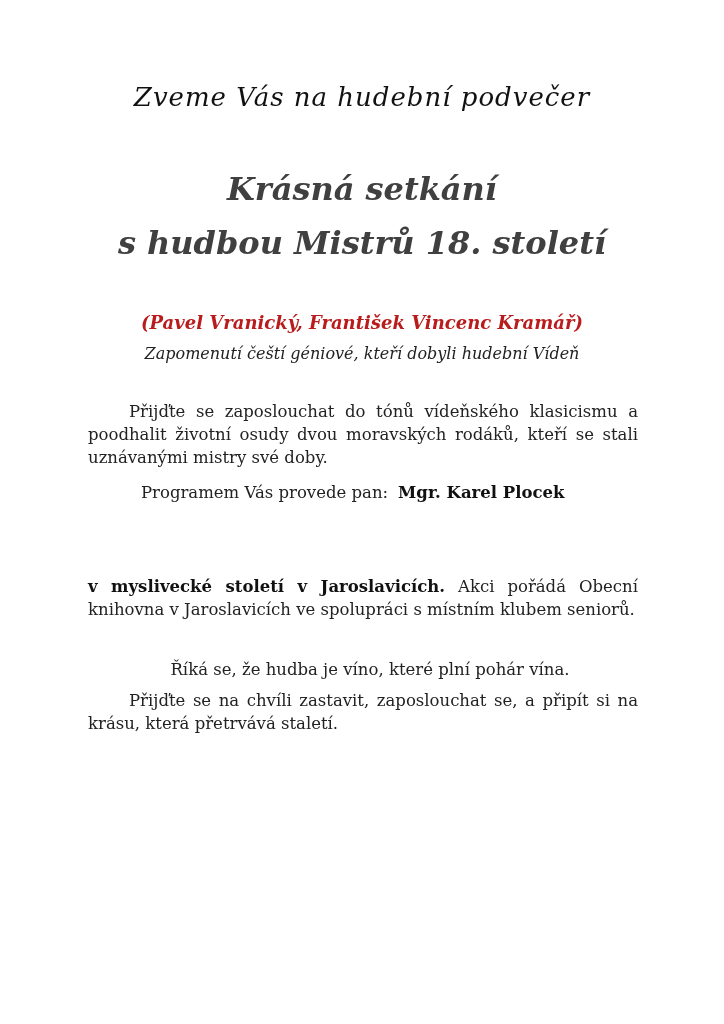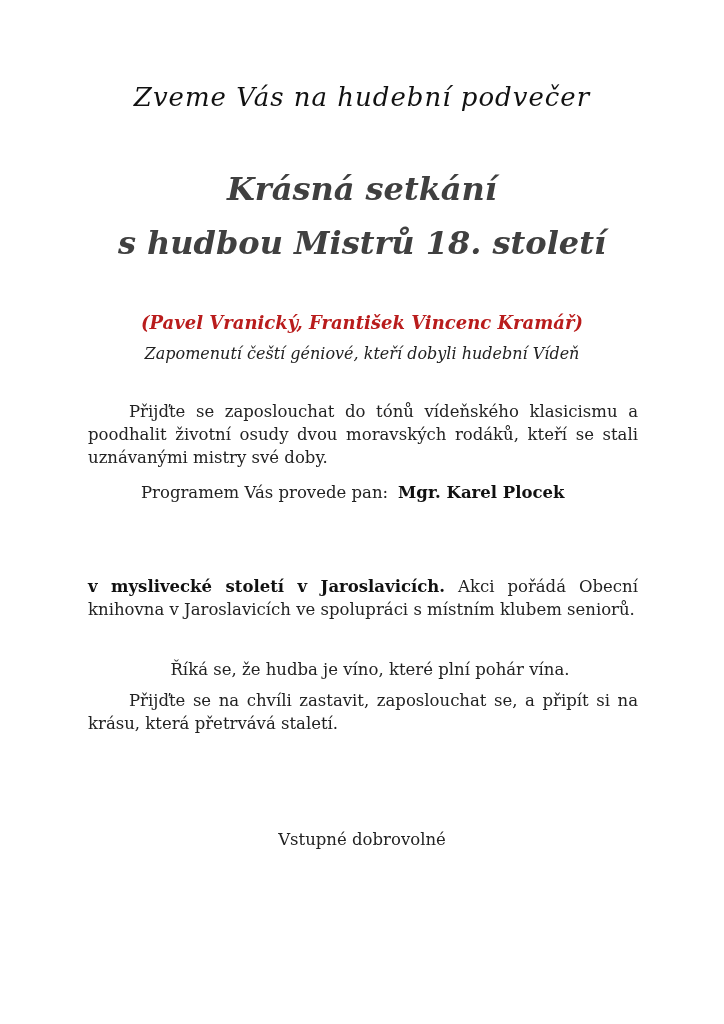--- a/index.html
+++ b/index.html
@@ -48,15 +48,14 @@
 
   <div class="para body p4">
     <b>v myslivecké století v Jaroslavicích.</b>
     <span>Akci pořádá Obecní knihovna v Jaroslavicích ve spolupráci s místním klubem seniorů.</span>
   </div>
 
   <div class="para body p5">Říká se, že hudba je víno, které plní pohár vína.</div>
 
   <div class="para body p6">Přijďte se na chvíli zastavit, zaposlouchat se, a připít si na krásu, která přetrvává staletí.</div>
 
-  <div class="para body p7">Vstupné dobrovolné</div>
 
 </div>
 
 </body></html>

